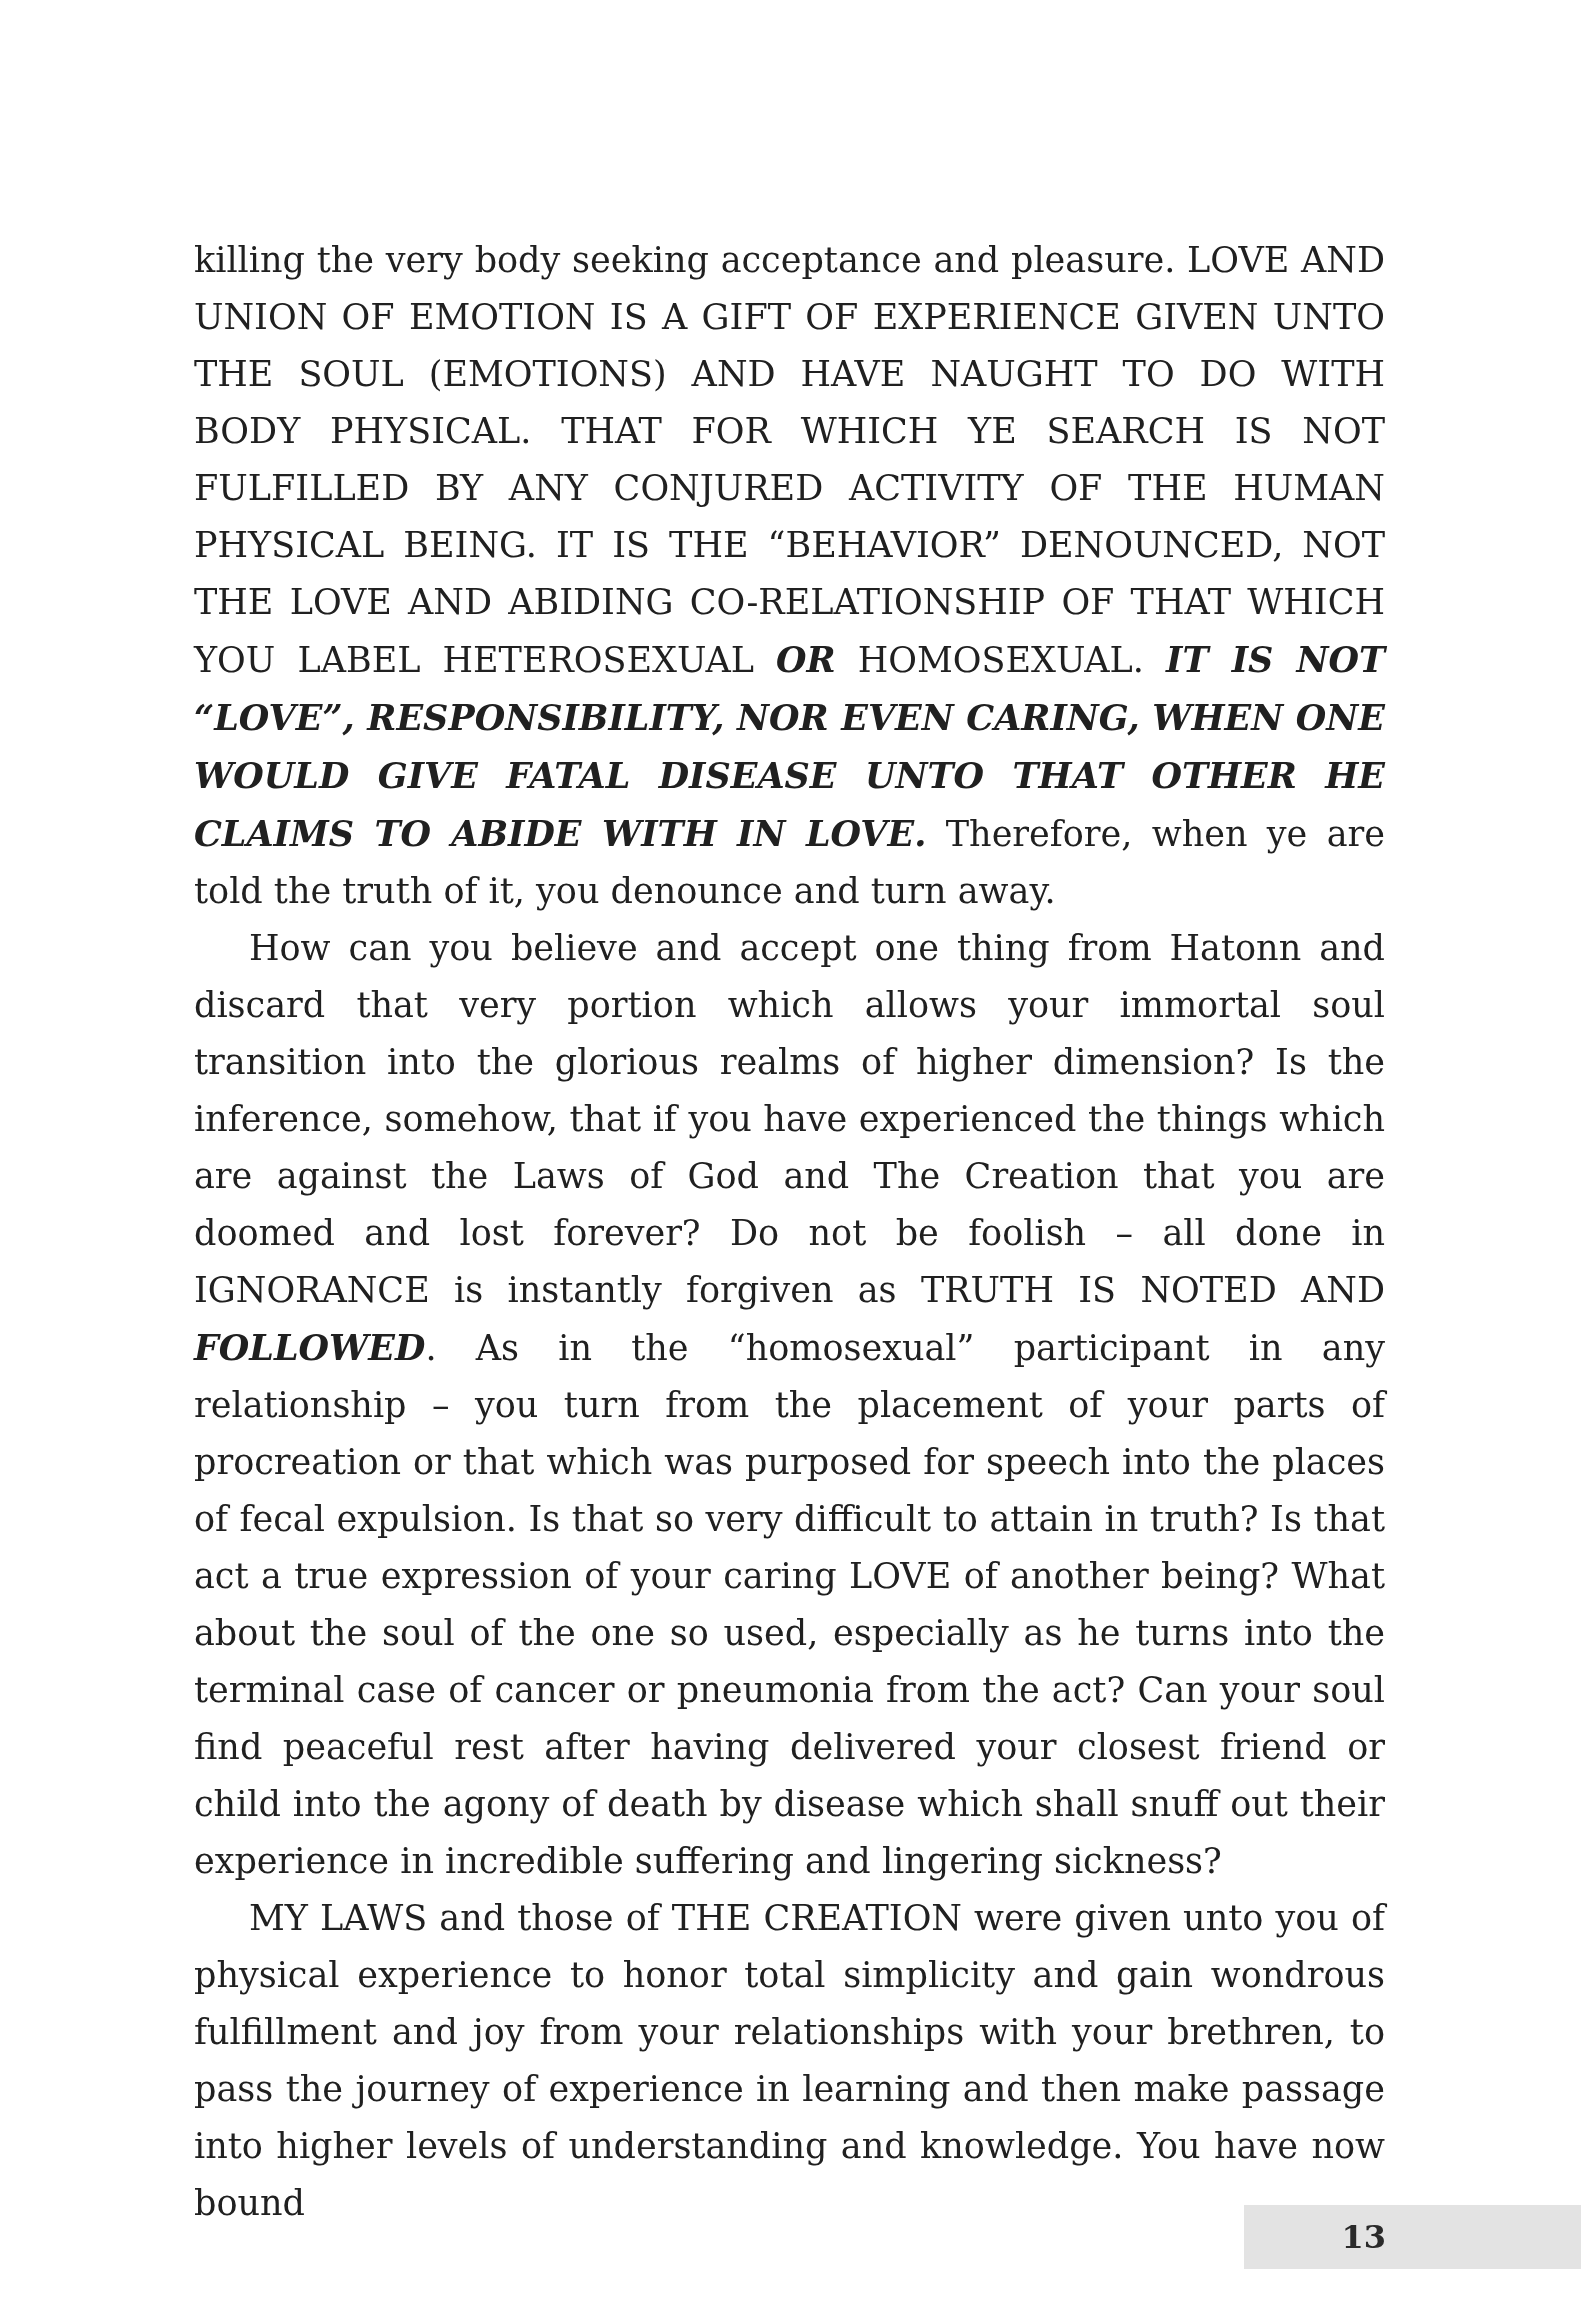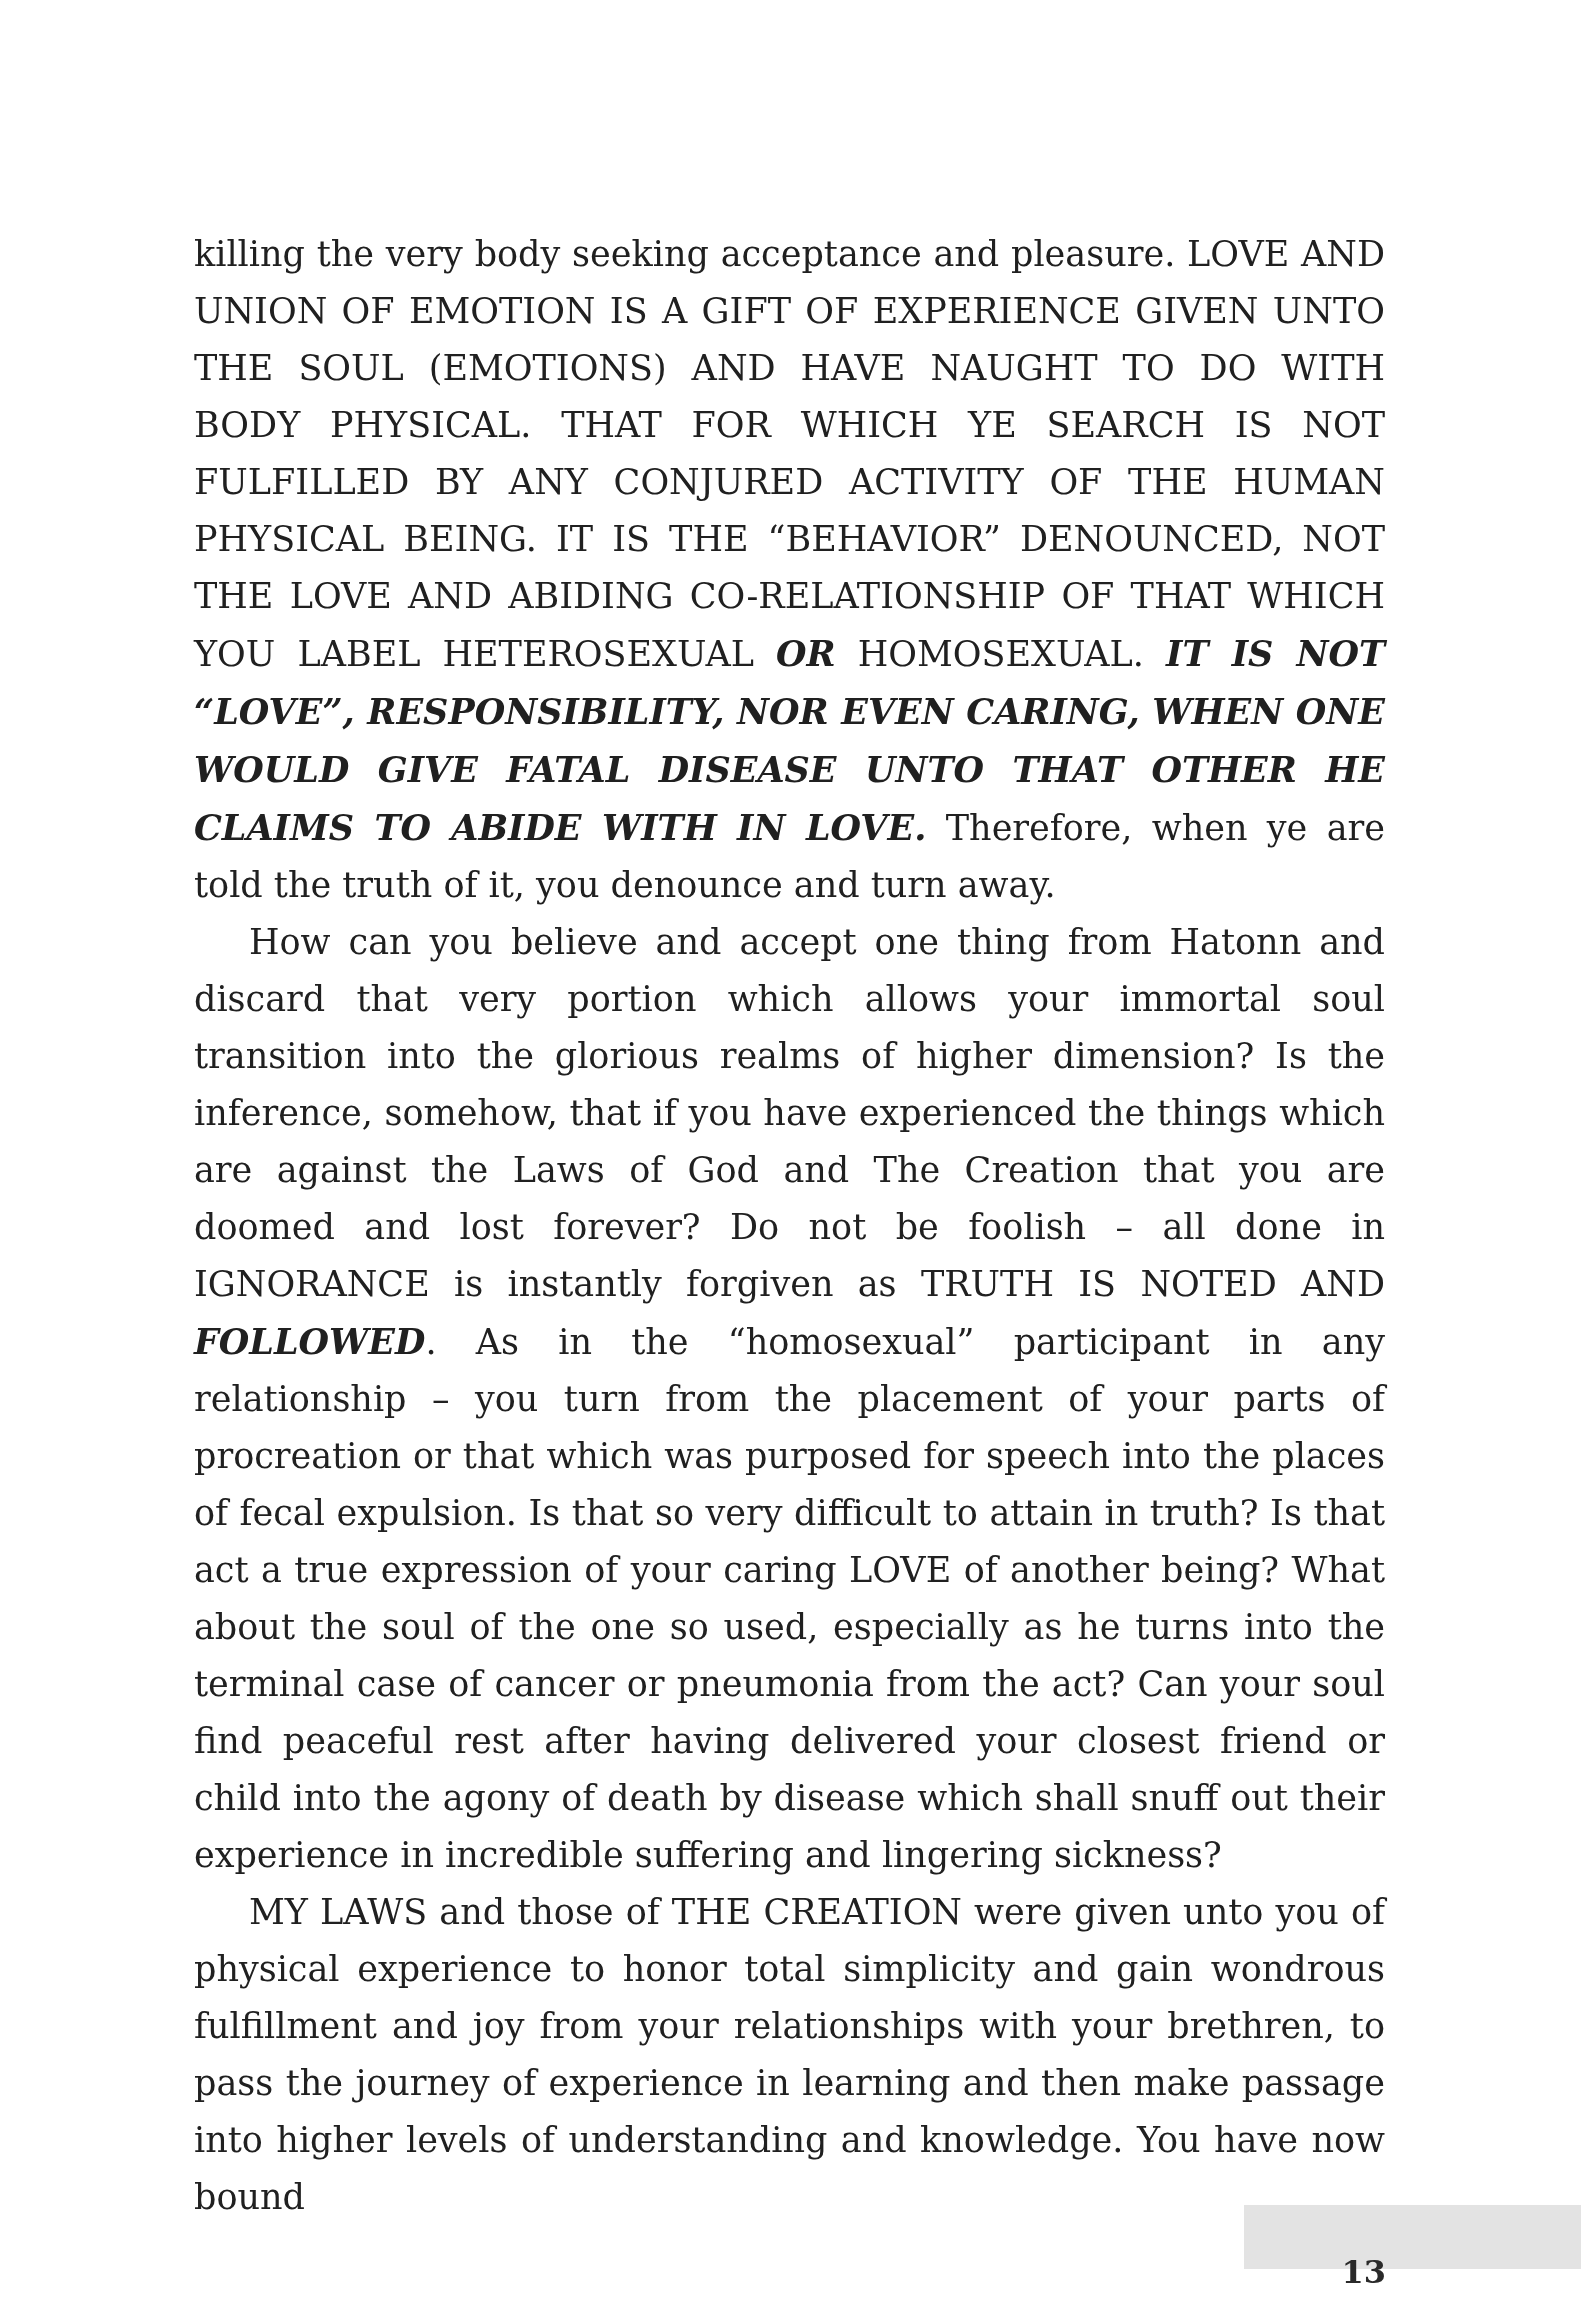--- a/index.html
+++ b/index.html
@@ -11,21 +11,21 @@
     position: relative;
     width: 1588px;
     height: 2465px;
     background: #ffffff;
     overflow: hidden;
     font-family: "DejaVu Serif", "Liberation Serif", serif;
   }
   .text-block {
     position: absolute;
     left: 194px;
-    top: 226px;
+    top: 232px;
     width: 1191px;
     font-size: 35px;
     line-height: 57px;
     color: #202020;
     text-align: justify;
   }
   .para {
     margin: 0;
     padding: 0;
   }
@@ -58,21 +58,20 @@
   .page-number {
     position: absolute;
     top: 2205px;
     height: 64px;
     right: 202px;
     display: flex;
     align-items: center;
     font-size: 32px;
     font-weight: bold;
     color: #2a2a2a;
-    margin-top: 35px;
   }
 </style>
 </head>
 <body>
 
 <div class="page">
 
   <main class="text-block">
 
     <p class="para"><span>killing the very body seeking acceptance and pleasure. LOVE AND UNION OF EMOTION IS A GIFT OF EXPERIENCE GIVEN UNTO THE SOUL (EMOTIONS) AND HAVE NAUGHT TO DO WITH BODY PHYSICAL. THAT FOR WHICH YE SEARCH IS NOT FULFILLED BY ANY CONJURED ACTIVITY OF THE HUMAN PHYSICAL BEING. IT IS THE “BEHAVIOR” DENOUNCED, NOT THE LOVE AND ABIDING CO-RELATIONSHIP OF THAT WHICH YOU LABEL HETEROSEXUAL </span><span class="bi">OR</span><span> HOMOSEXUAL. </span><span class="bi">IT IS NOT “LOVE”, RESPONSIBILITY, NOR EVEN CARING, WHEN ONE WOULD GIVE FATAL DISEASE UNTO THAT OTHER HE CLAIMS TO ABIDE WITH IN LOVE.</span><span> Therefore, when ye are told the truth of it, you denounce and turn away.</span></p>

